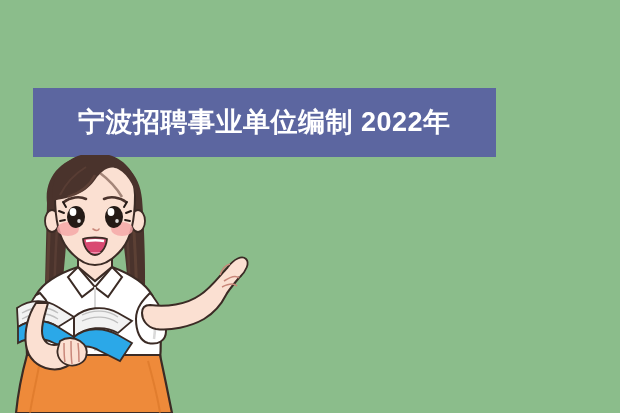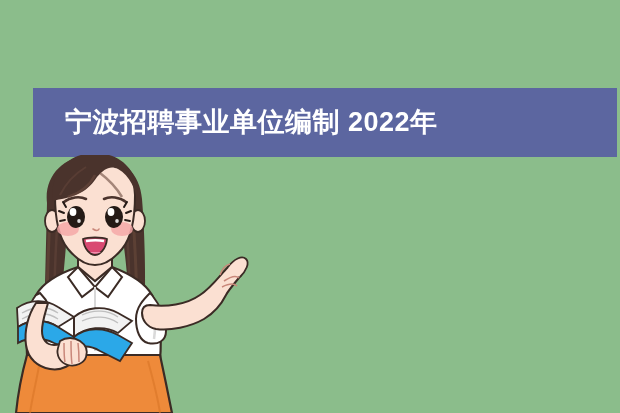--- a/index.html
+++ b/index.html
@@ -19,27 +19,27 @@
     height: 413px;
     background: #8BBD8B;
     overflow: hidden;
   }
 
   
   #title-banner {
     position: absolute;
     left: 33px;
     top: 88px;
-    width: 584px;
+    width: 463px;
     height: 69px;
     background: #5C66A0;
     display: flex;
     align-items: center;
     box-sizing: border-box;
-    padding-left: 32px;
+    padding-left: 45px;
   }
   #title-text {
     color: #FFFFFF;
     font-family: "Liberation Sans", "DejaVu Sans", sans-serif;
     font-size: 27px;
     font-weight: bold;
     letter-spacing: 0.5px;
     white-space: nowrap;
     line-height: 1;
   }

